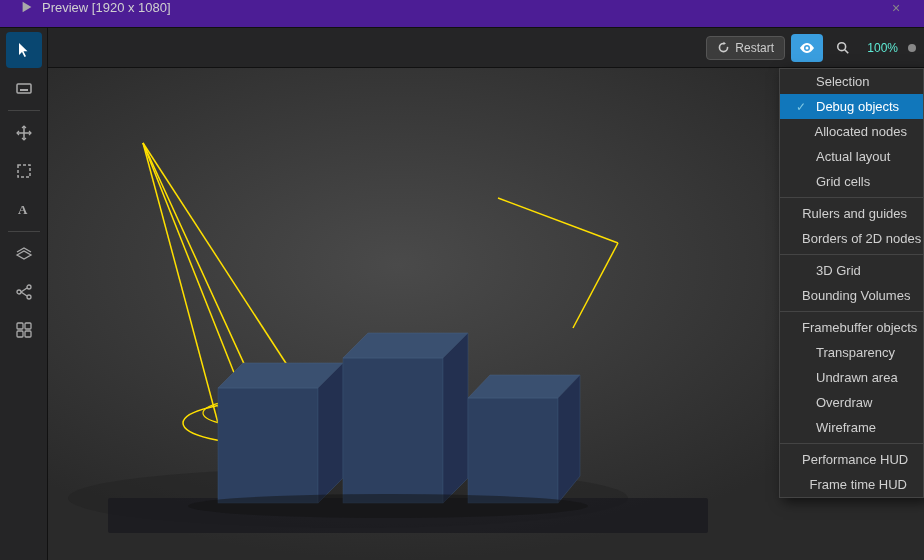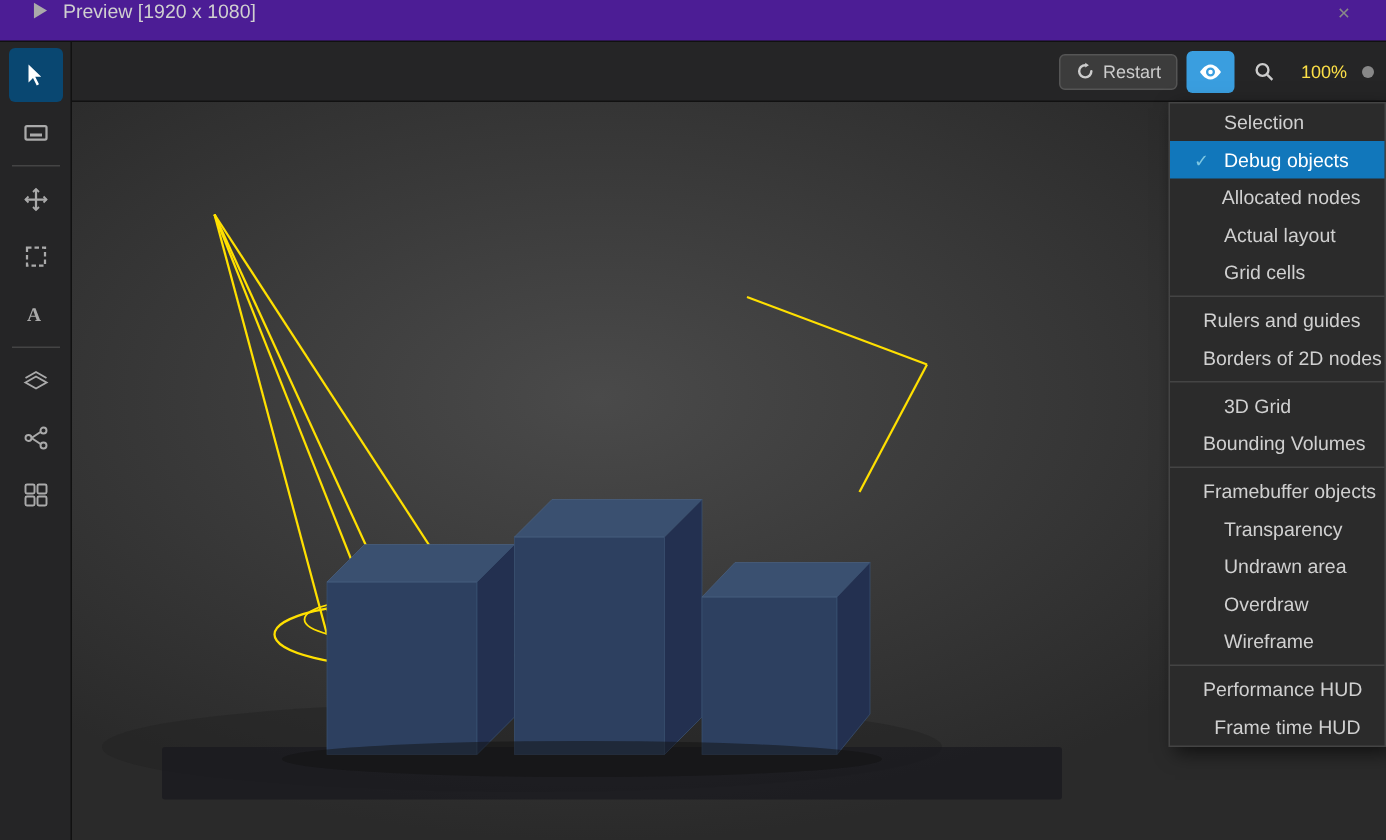--- a/index.html
+++ b/index.html
@@ -48,21 +48,21 @@
     .eye-btn {
       width: 32px; height: 28px; background: #3a9edf; border: none; border-radius: 4px;
       display: flex; align-items: center; justify-content: center; cursor: pointer;
     }
     .eye-btn svg { width: 16px; height: 16px; fill: white; }
 
     .zoom-btn {
       width: 28px; height: 28px; background: transparent; border: none;
       display: flex; align-items: center; justify-content: center; cursor: pointer; color: #ccc;
     }
-    .zoom-label { font-size: 12px; color: #fde047; min-width: 35px; text-align: right; }
+    .zoom-label { font-size: 12px; color: #5eead4; min-width: 35px; text-align: right; }
     .zoom-dot {
       width: 8px; height: 8px; border-radius: 50%; background: #888; margin-left: 4px;
     }
 
     
     #dropdown {
       position: absolute; top: 40px; right: 0; width: 145px;
       background: #2b2b2b; border: 1px solid #444; z-index: 100;
       box-shadow: 4px 4px 12px rgba(0,0,0,0.6);
     }

